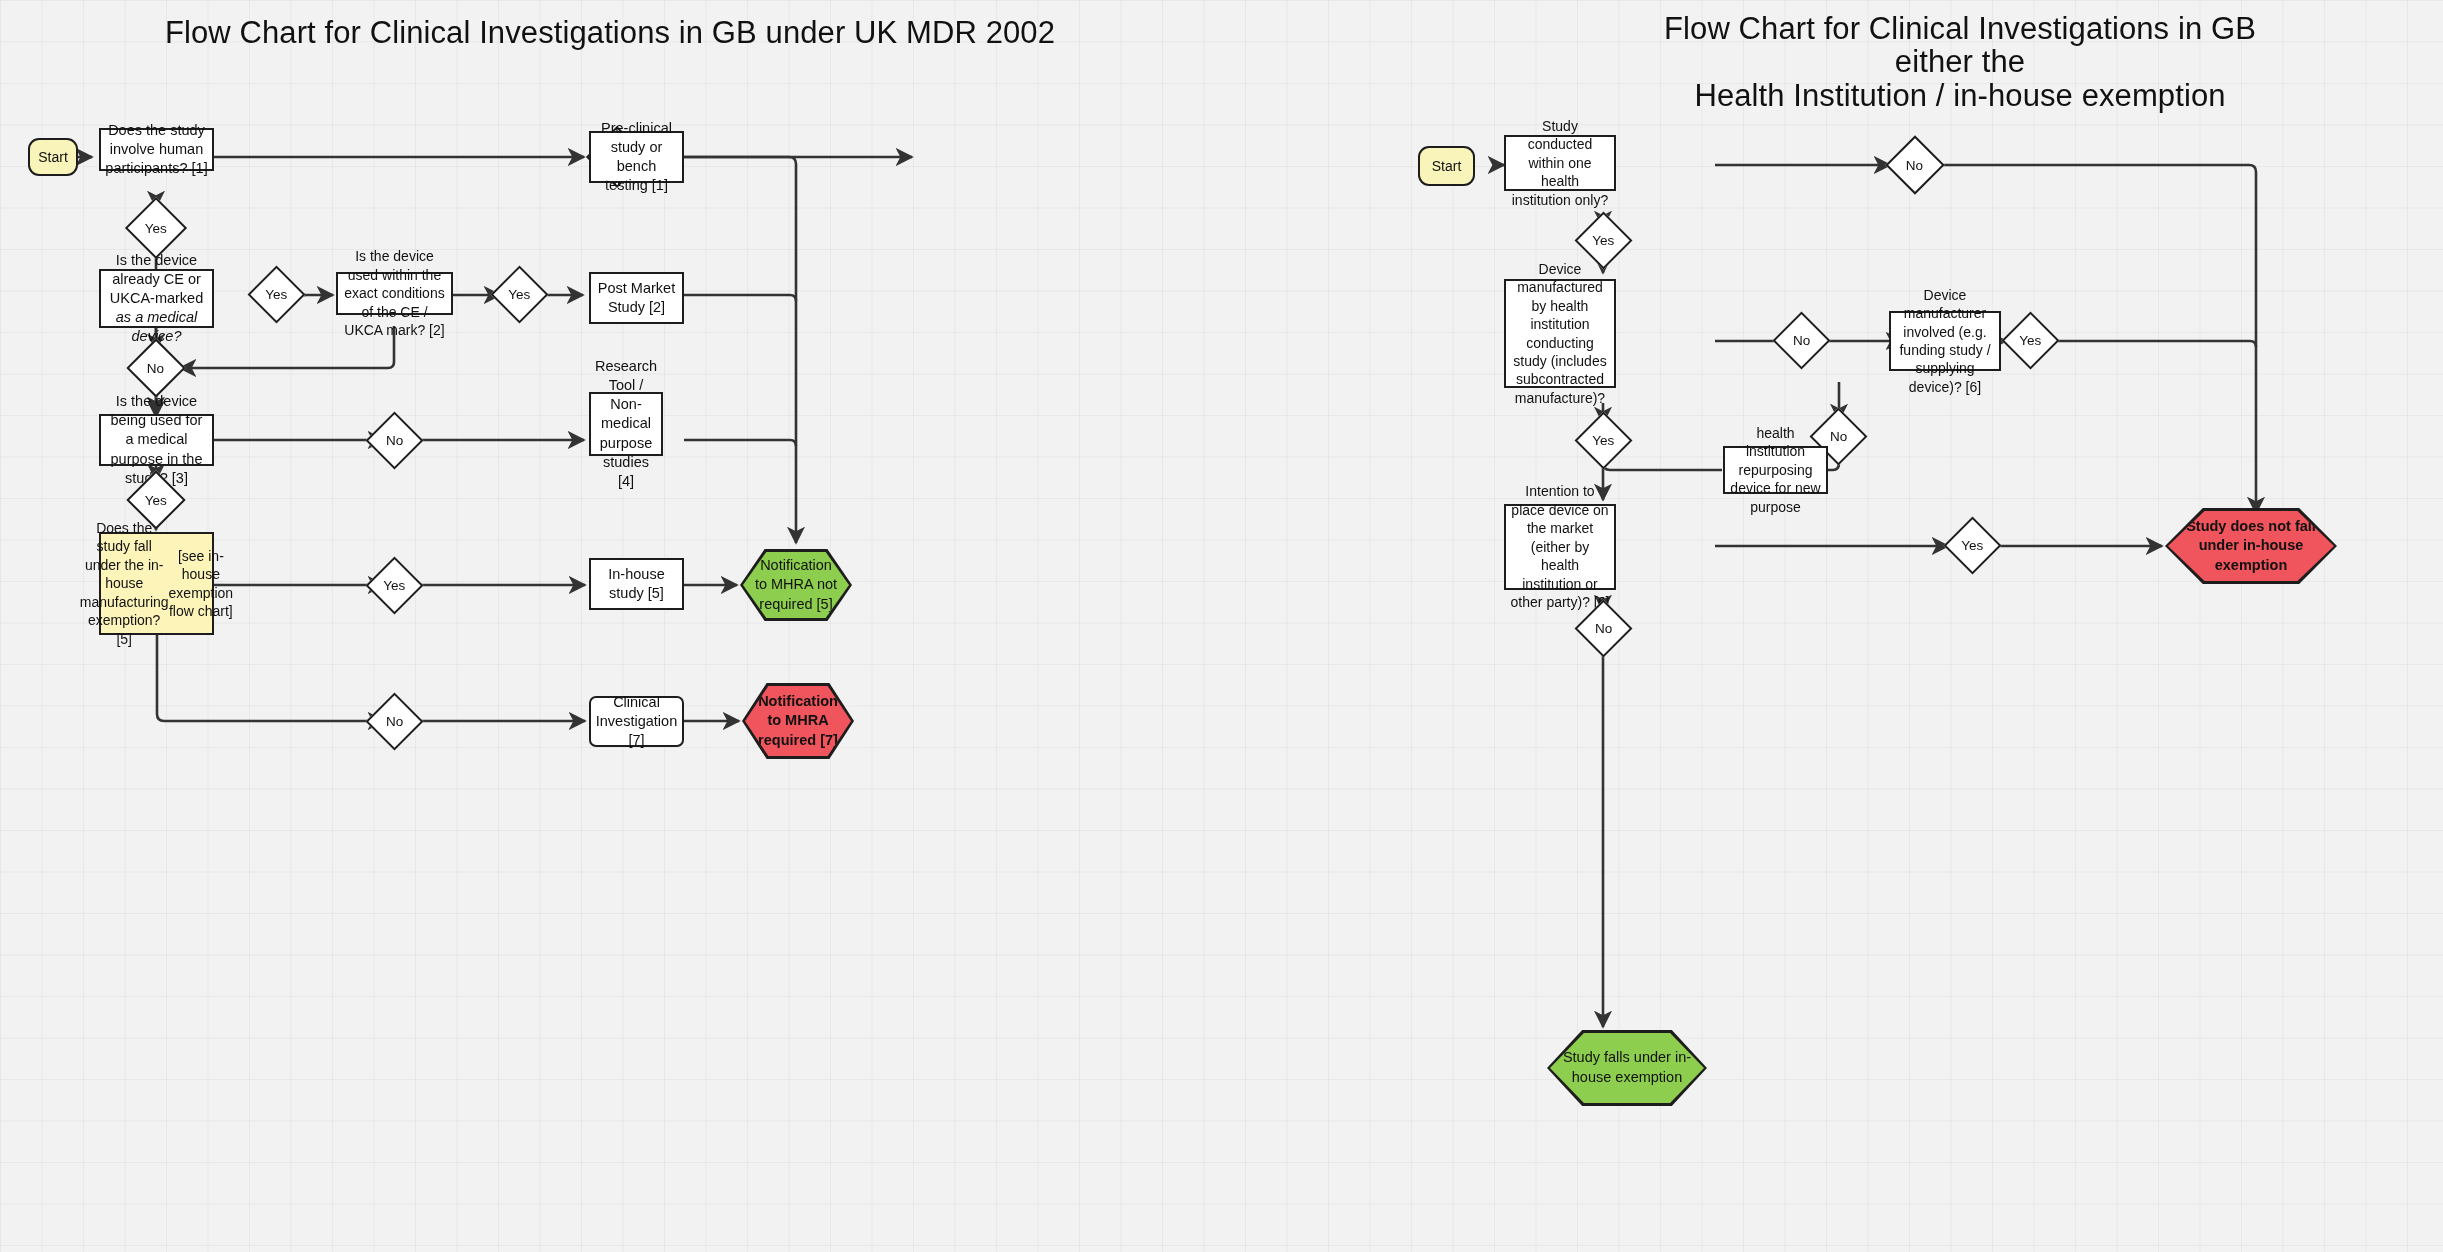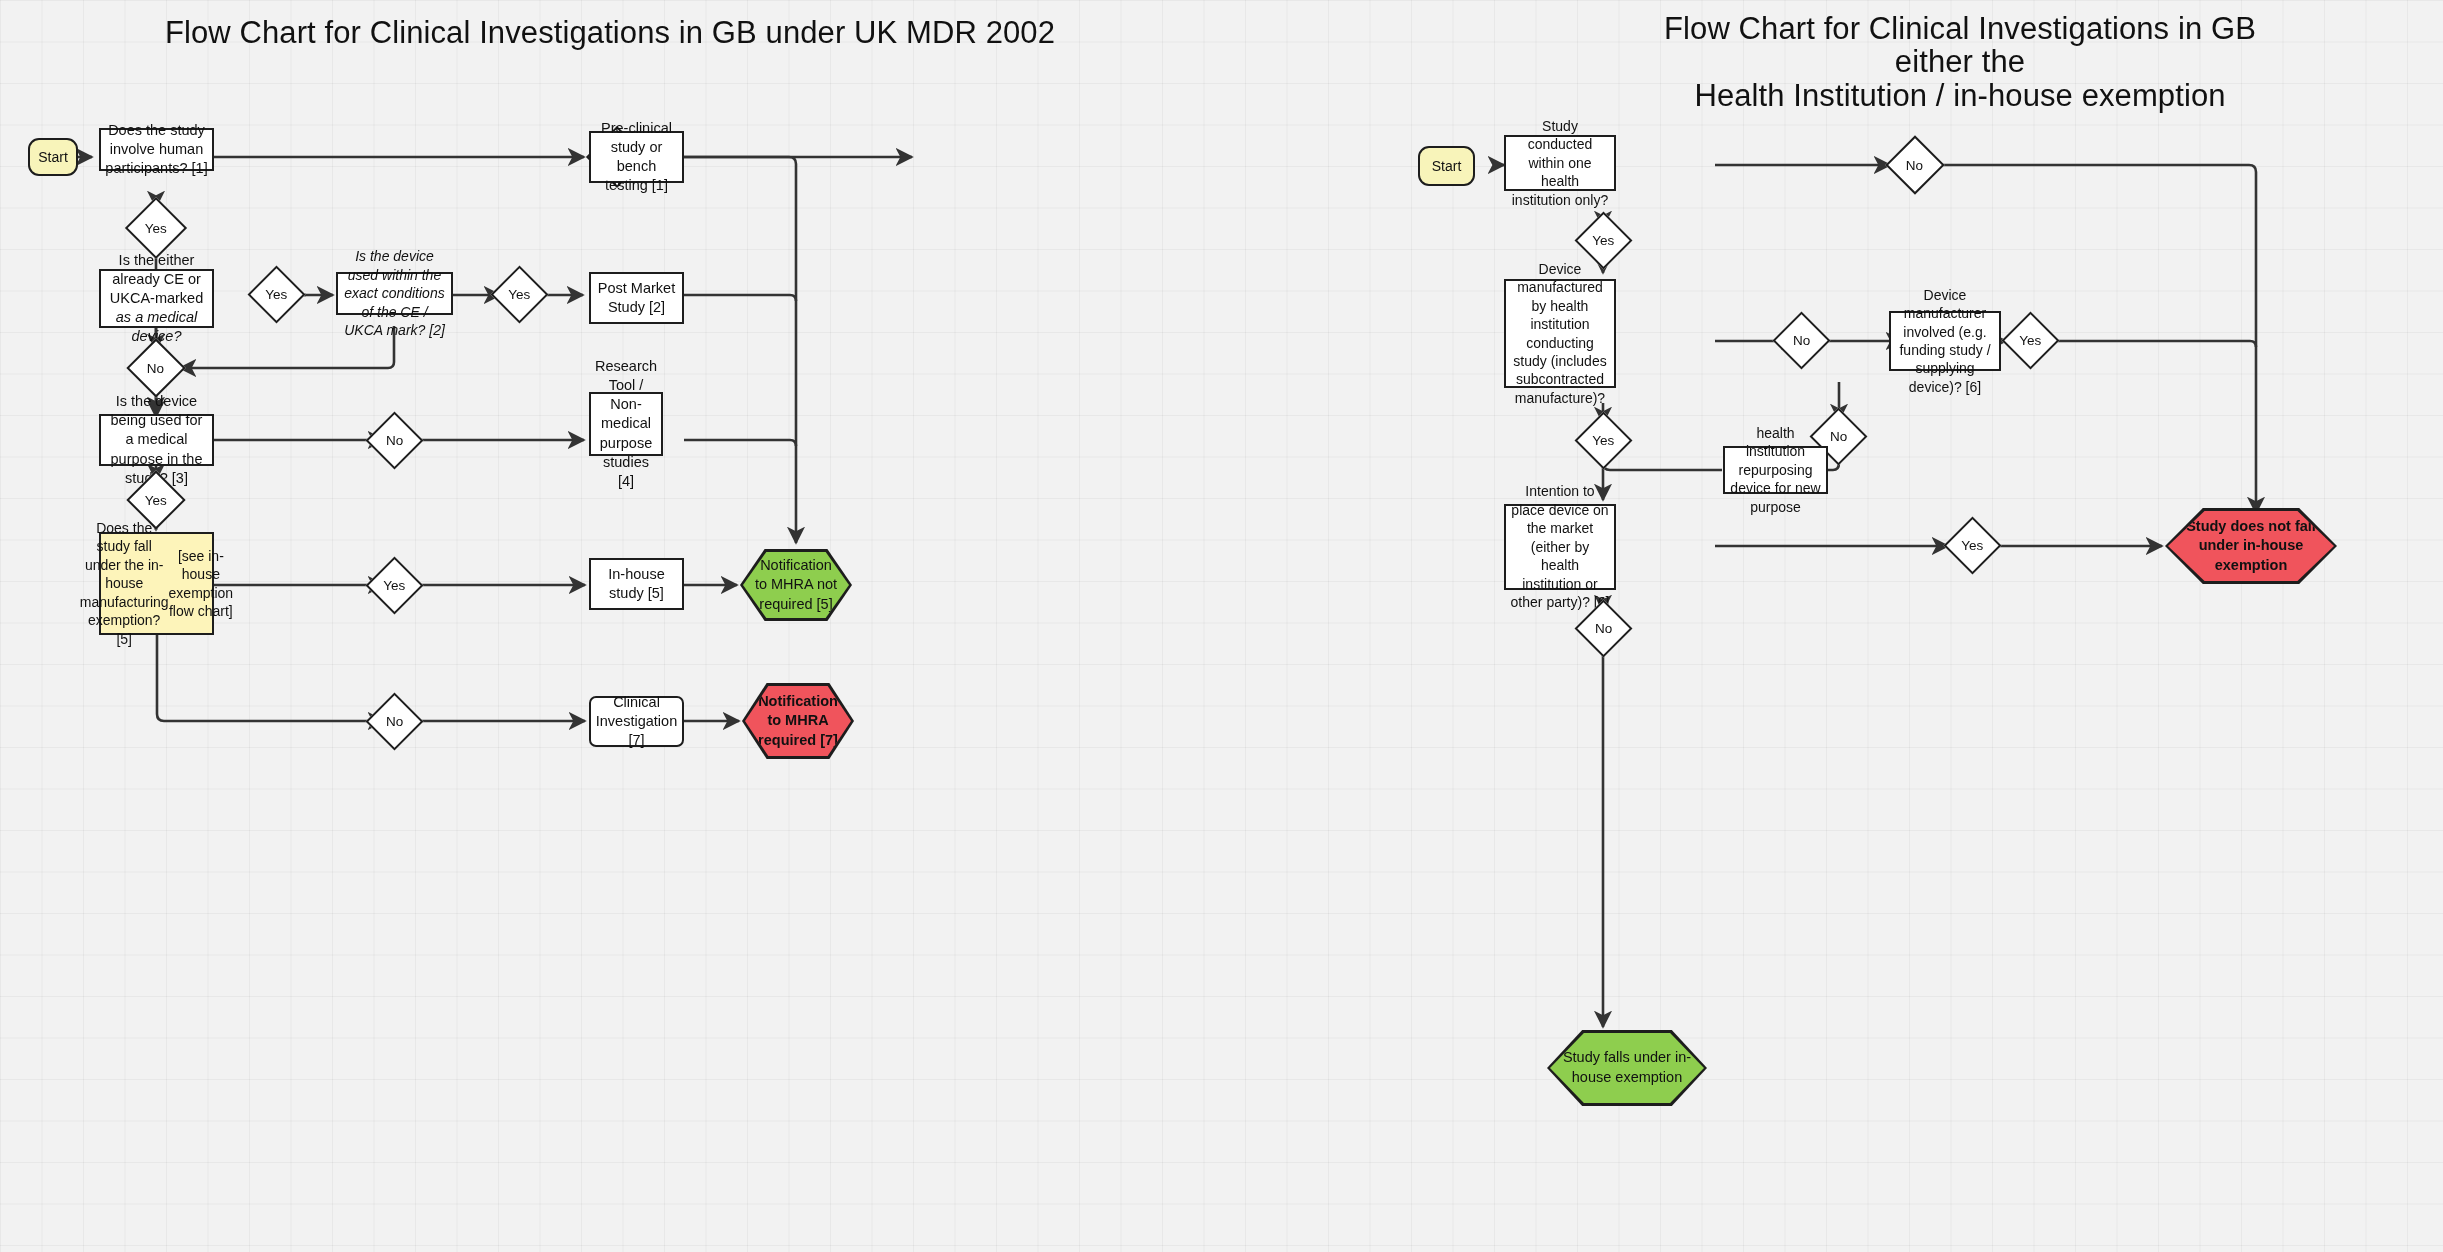--- a/index.html
+++ b/index.html
@@ -170,34 +170,34 @@
 <div class="dia" style="left:134px;top:206px;width:44px;height:44px;">
   <span>Yes</span>
 </div>
 
 <div class="node proc" style="left:589px;top:131px;width:95px;height:52px;">
   <span>Pre-clinical study or bench testing [1]</span>
 </div>
 
 <div class="node proc" style="left:99px;top:269px;width:115px;height:59px;">
   <span>
-      <span>Is the either already CE or UKCA-marked </span>
+      <span>Is the device already CE or UKCA-marked </span>
       <span class="it">as a medical device?</span>
     </span>
 </div>
 
 <div class="dia" style="left:256px;top:274px;width:41px;height:41px;">
   <span>Yes</span>
 </div>
 
 <div class="dia" style="left:135px;top:347px;width:42px;height:42px;">
   <span>No</span>
 </div>
 
-<div class="node proc small" style="left:336px;top:272px;width:117px;height:43px;font-style:italic;">
+<div class="node proc small" style="left:336px;top:272px;width:117px;height:43px;">
   <span>Is the device used within the exact conditions of the CE / UKCA mark? [2]</span>
 </div>
 
 <div class="dia" style="left:499px;top:274px;width:41px;height:41px;">
   <span>Yes</span>
 </div>
 
 <div class="node proc" style="left:589px;top:272px;width:95px;height:52px;">
   <span>Post Market Study [2]</span>
 </div>

